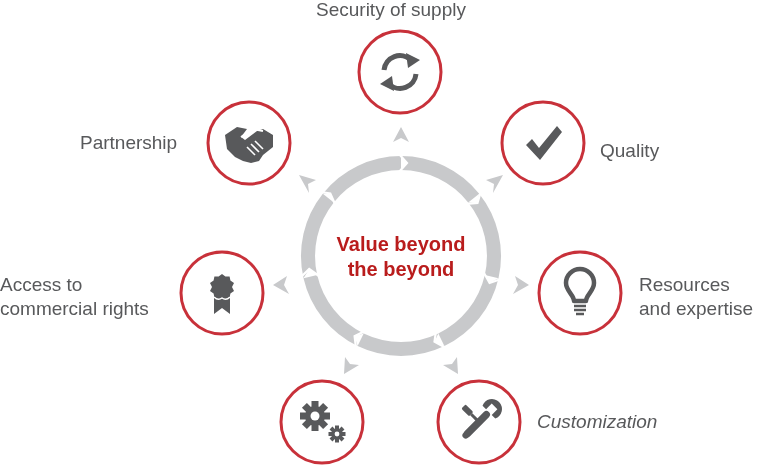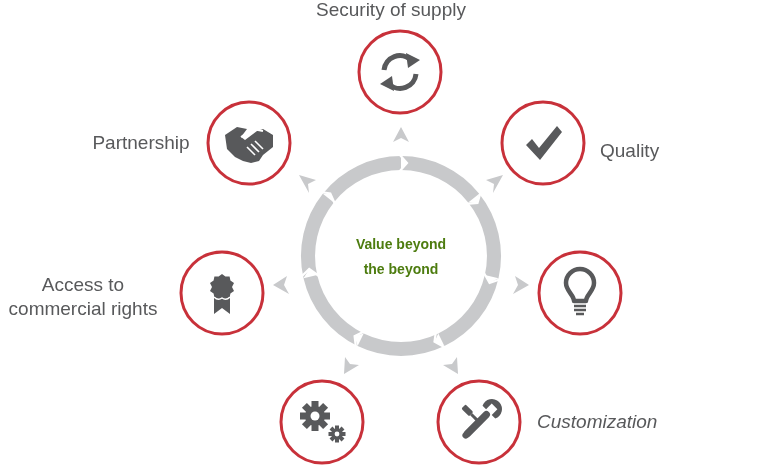--- a/index.html
+++ b/index.html
@@ -1,21 +1,21 @@
 <!DOCTYPE html>
 <html><head>
   <meta charset="utf-8">
   <style>
     html, body { margin: 0; padding: 0; background: #ffffff; }
     body { width: 767px; height: 467px; position: relative; overflow: hidden; font-family: "Liberation Sans", sans-serif; }
     .stage { position: absolute; left: 0; top: 0; width: 767px; height: 467px; }
     svg.diagram { position: absolute; left: 0; top: 0; }
     .label { position: absolute; color: #58595b; font-size: 19px; line-height: 24px; font-family: "Liberation Sans", sans-serif; white-space: nowrap; }
-    .label.right-align { text-align: center; }
-    .center-title { position: absolute; left: 301px; top: 232px; width: 200px; text-align: center; color: #4d7c0f; font-weight: bold; font-size: 14px; line-height: 25px; font-family: "Liberation Sans", sans-serif; }
+    .label.right-align { text-align: left; }
+    .center-title { position: absolute; left: 301px; top: 232px; width: 200px; text-align: center; color: #b91c1c; font-weight: bold; font-size: 20px; line-height: 25px; font-family: "Liberation Sans", sans-serif; }
   </style>
 </head>
 <body>
 
 <div class="stage">
 
   <svg class="diagram" width="767" height="467" viewBox="0 0 767 467">
 
     <g fill="#c8c9cb">
 
@@ -131,20 +131,24 @@
 
   <div class="center-title">
     <div>Value beyond</div>
     <div>the beyond</div>
   </div>
 
   <div class="label" style="left:316px; top:-2px;">Security of supply</div>
 
   <div class="label" style="left:600px; top:131px;margin-top:8px;">Quality</div>
 
+  <div class="label" style="left:639px; top:273px;">
+    <div>Resources</div>
+    <div>and expertise</div>
+  </div>
 
   <div class="label" style="left:537px; top:410px;font-style:italic;">Customization</div>
 
 
   <div class="label right-align" style="left:0px; top:273px; width:166px;">
     <div>Access to</div>
     <div>commercial rights</div>
   </div>
 
   <div class="label right-align" style="left:80px; top:131px; width:122px;">Partnership</div>

